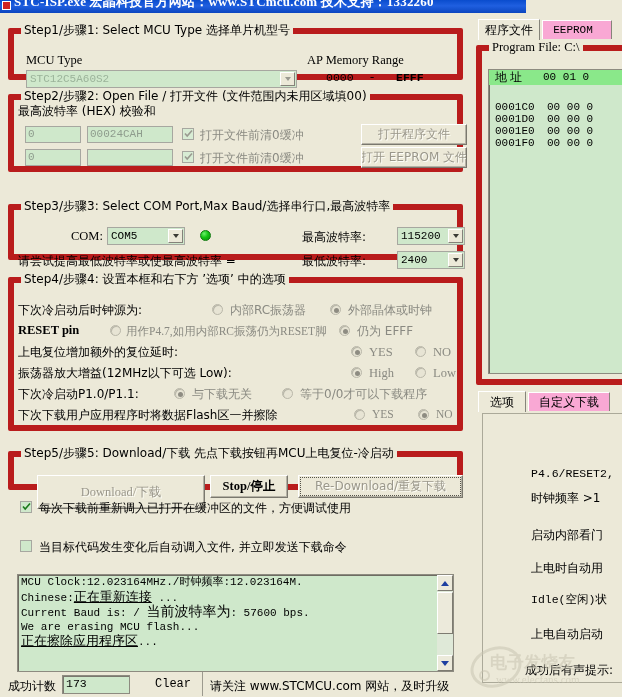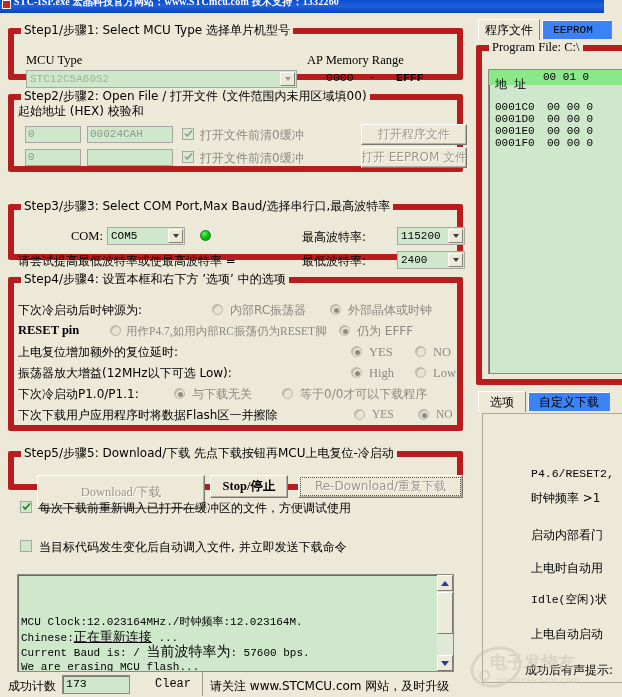--- a/index.html
+++ b/index.html
@@ -12,26 +12,26 @@
   }
   #app {
     position: relative;
     width: 622px; height: 697px;
     background: #ece9d8;
     overflow: hidden;
   }
 
   
   .titlebar {
-    position: absolute; left: 0; top: 0; width: 604px; height: 13px;
+    position: absolute; left: 0; top: 0; width: 526px; height: 13px;
     background: linear-gradient(to bottom,#0a4ccd 0%,#1f5fe0 45%,#0b46bf 100%);
     color: #fff;
     font-family: "Liberation Serif", serif;
     font-weight: bold;
-    font-size: 10px;
+    font-size: 13px;
     white-space: nowrap;
     overflow: hidden;
     line-height: 10px;
   }
   .titlebar .ticon {
     display:inline-block; width:9px; height:9px;
     background:#d02020; border:1px solid #ffffff;
     vertical-align: -1px; margin: 0 3px 0 2px;
   }
   .titlebar .ttext { position: relative; top:-3px; letter-spacing: .2px; }
@@ -116,21 +116,21 @@
          background: radial-gradient(circle at 35% 30%, #6cf06c 0%, #14c414 45%, #0a8c0a 100%);
          border:1px solid #0d7a0d; }
 
   
   .logbox {
     position:absolute; background:#cfe8cb;
     border:1px solid #8d8b80;
     box-shadow: inset 1px 1px 0 #6e6c62;
     overflow:hidden;
   }
-  .loginner { position:absolute; left:3px; top:1px; right:3px;margin-top:40px; }
+  .loginner { position:absolute; left:3px; top:1px; right:3px; }
   .logline { font-family:"Liberation Mono", monospace; font-size:11px; color:#000;
              line-height:13.5px; white-space:nowrap; }
   .logline .u { text-decoration: underline; font-family:"DejaVu Sans",sans-serif; font-size:13px;}
   .logline .zh { font-family:"DejaVu Sans",sans-serif; font-size:14px;}
 
   .vscroll { position:absolute; right:0; top:0; width:16px; bottom:0; background:#dfe9d8; }
   .vbtn { position:absolute; left:0; width:16px; height:16px; background:#eceadb;
           border:1px solid #fff; border-right-color:#7d7b71; border-bottom-color:#7d7b71;
           display:flex; align-items:center; justify-content:center; }
   .vbtn i.up { width:0;height:0;border-left:4px solid transparent;border-right:4px solid transparent;border-bottom:5px solid #1d3fa0; }
@@ -142,35 +142,35 @@
   .statusfield {
     position:absolute; background:#cfe8cb; border:1px solid #8d8b80;
     box-shadow: inset 1px 1px 0 #7a786e;
     font-family:"Liberation Mono", monospace; font-size:11.5px; color:#000;
     line-height:16px; padding-left:3px;
   }
 
   
   .tabstrip { position:absolute; }
   .tab {
-    position:absolute; height:19px; background:#3b82f6;
+    position:absolute; height:19px; background:#f9a8d4;
     border:1px solid #fff; border-right-color:#86847a; border-bottom:none;
     display:flex; align-items:center; justify-content:center;
     font-family:"DejaVu Sans", sans-serif; font-size:12px; color:#000;
     white-space:nowrap; overflow:hidden; padding:0 3px;
   }
   .tab.sel { font-weight:normal; background:#ece9d8; z-index:3; height:21px; top:-1px;}
   .tab.mono { font-family:"Liberation Mono", monospace; font-size:11px; }
 
   .hexpane {
     position:absolute; background:#cfe8cb; border:1px solid #8d8b80;
     box-shadow: inset 1px 1px 0 #6e6c62; overflow:hidden;
   }
   .hexhdr { position:absolute; left:0; top:0; height:15px; background:#8ae88a; width:100%; }
-  .hexhdr .adr { position:absolute; left:6px; top:8px; font-family:Liberation Mono, monospace; font-size:12px; color:#000; line-height:15px;}
+  .hexhdr .adr { position:absolute; left:6px; top:0px; font-family:Liberation Serif, serif; font-size:12px; color:#000; line-height:15px;}
   .hexhdr .cols { position:absolute; left:54px; top:0; font-family:"Liberation Mono",monospace; font-size:11px; color:#000; line-height:15px; white-space:nowrap;}
   .hexrow { position:absolute; font-family:"Liberation Mono", monospace; font-size:11px; color:#000; white-space:nowrap; line-height:11px; }
   .hexrow .a { position:absolute; left:0; }
   .hexrow .d { position:absolute; left:52px; }
 
   .optbox {
     position:absolute; border:1px solid #aba999; background:transparent;
   }
   .optline { position:absolute; white-space:nowrap; font-family:"DejaVu Sans",sans-serif; font-size:12px; color:#000; }
   .optline.mono { font-family:"Liberation Mono", monospace; font-size:11.5px; }
@@ -221,21 +221,21 @@
             <i></i>
           </span>
       </div>
       <span class="lbl mono" style="left:312px; top:32px; font-family:'Liberation Mono',monospace; font-size:11.5px;">0000</span>
       <span class="lbl" style="left:356px; top:31px;">-</span>
       <span class="lbl mono" style="left:382px; top:32px; font-family:'Liberation Mono',monospace; font-size:11.5px; font-weight:bold;">EFFF</span>
     </fieldset>
 
     <fieldset class="grp" style="left:8px; top:75px; width:455px; height:84px;">
       <legend style="font-family:'DejaVu Sans',sans-serif;font-size:12px;">Step2/步骤2: Open File / 打开文件 (文件范围内未用区域填00)</legend>
-      <span class="lbl zh" style="left:4px; top:-2px;">起始地址 (HEX)  校验和</span>
+      <span class="lbl zh" style="left:4px; top:-2px;">最高波特率 (HEX)  校验和</span>
 
       <div class="tbox" style="left:11px; top:21px; width:56px;">
         <span>0</span>
       </div>
       <div class="tbox" style="left:73px; top:21px; width:86px;">
         <span>00024CAH</span>
       </div>
       <div class="cbx dis" style="left:168px; top:23px;">
         <span class="chk">
           <svg width="9" height="9" viewBox="0 0 9 9">

